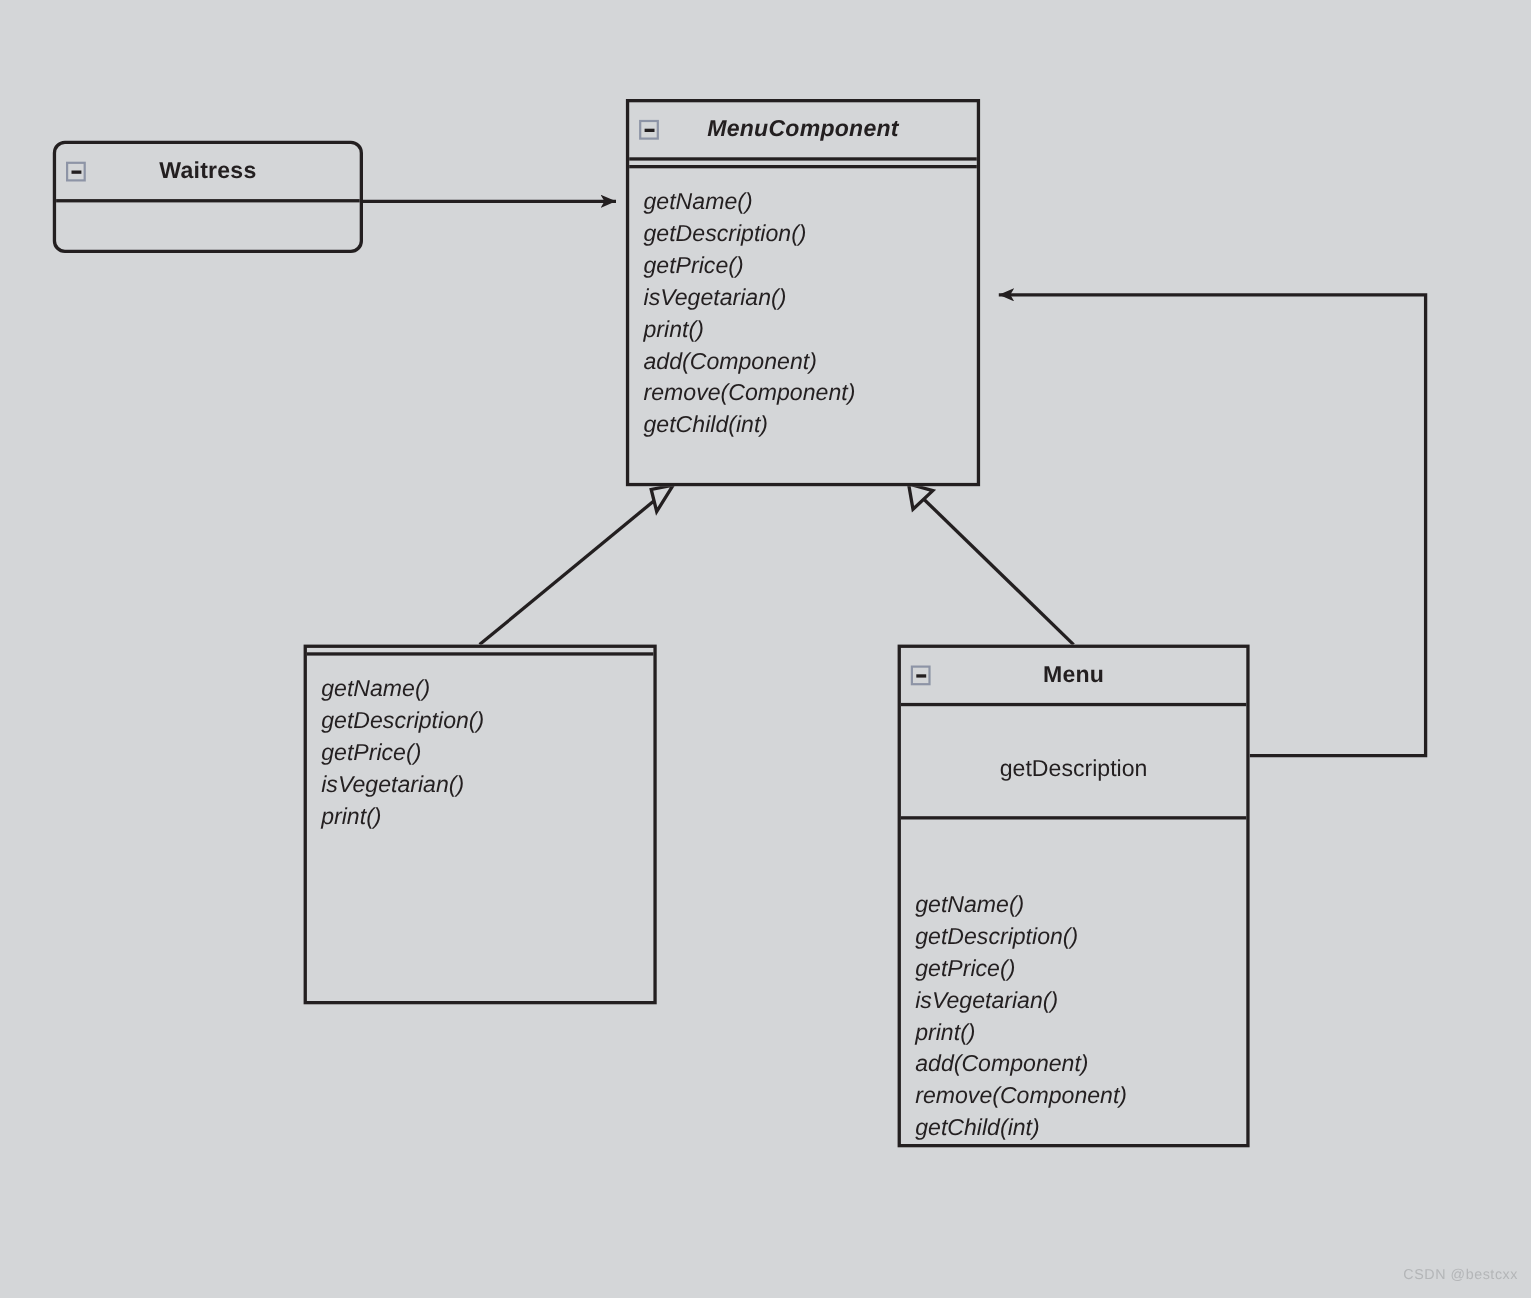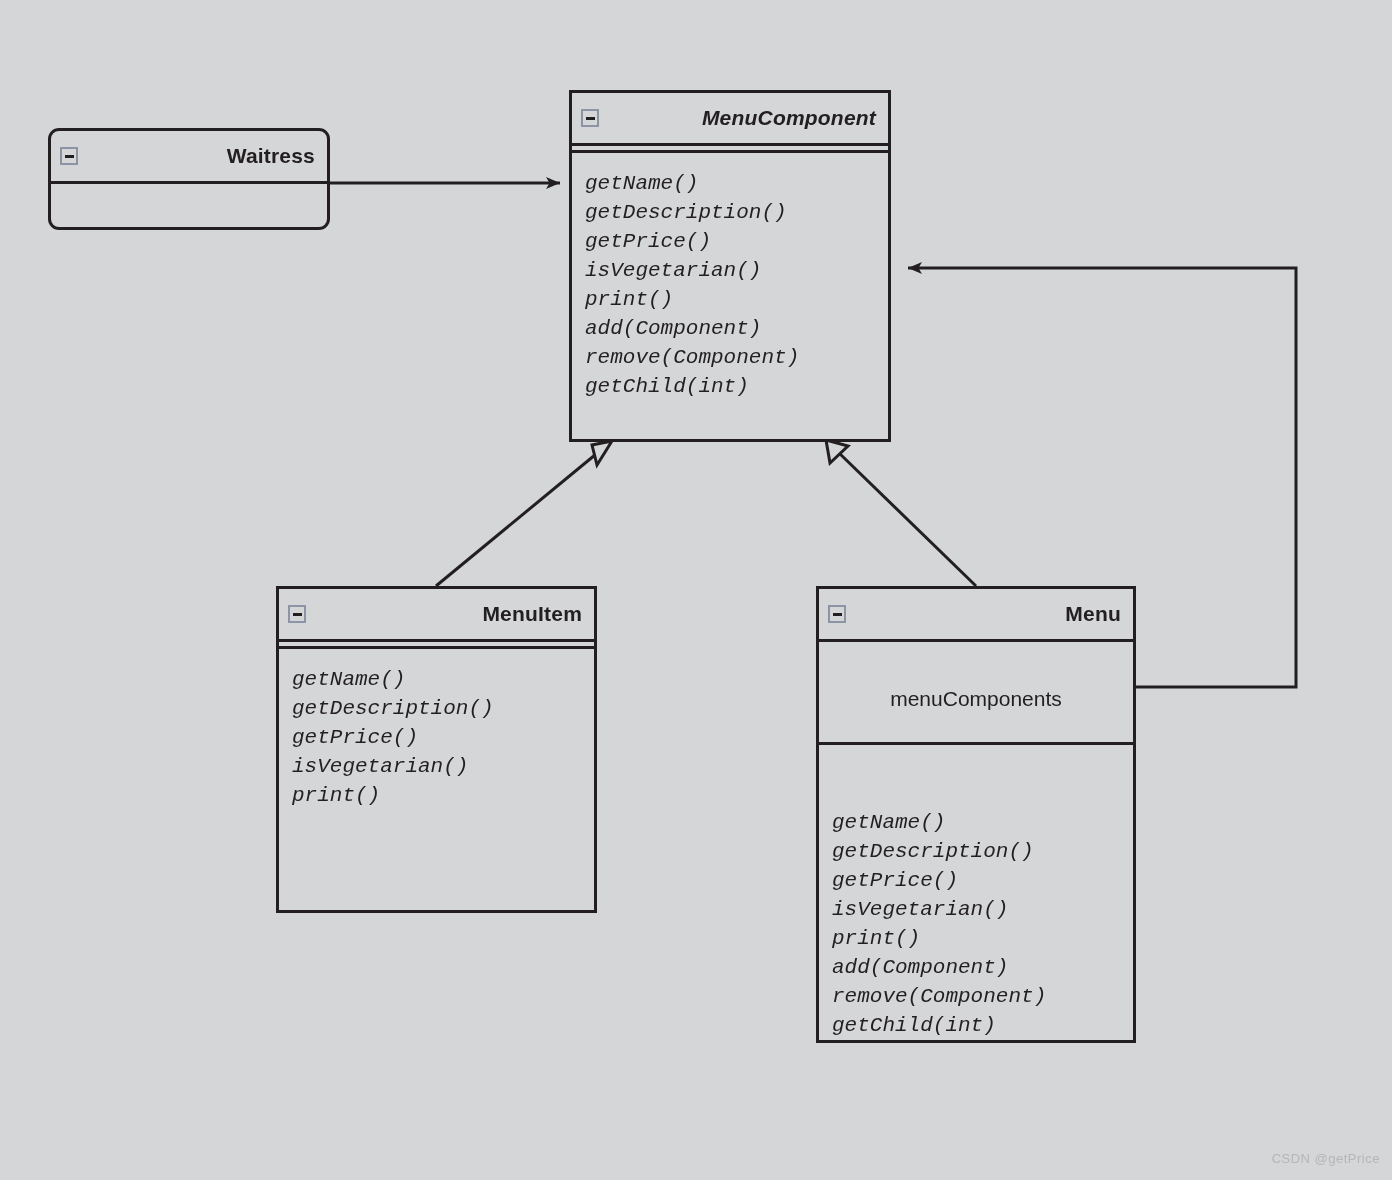--- a/index.html
+++ b/index.html
@@ -39,21 +39,21 @@
     flex-direction: column;
   }
   .uml-header {
     position: relative;
     box-sizing: border-box;
     height: 53px;
     flex: 0 0 53px;
     border-bottom: 3px solid #231f20;
     display: flex;
     align-items: center;
-    justify-content: flex-end;
+    justify-content: center;
   }
   .collapse-icon {
     position: absolute;
     left: 9px;
     top: 50%;
     transform: translateY(-50%);
     width: 18px;
     height: 18px;
     box-sizing: border-box;
     border: 2px solid #8d94a6;
@@ -98,21 +98,20 @@
     font-size: 21px;
     color: #231f20;
     line-height: 29px;
     white-space: nowrap;
   }
   
   .uml-methods {
     flex: 1 1 auto;
     box-sizing: border-box;
     padding: 16px 0 0 13px;
-    font-family: Liberation Mono, monospace;
   }
   .method-line {
     font-size: 21px;
     font-style: italic;
     color: #231f20;
     line-height: 29px;
     white-space: nowrap;
   }
   
   .uml-body-empty {
@@ -181,49 +180,45 @@
       <div class="method-line">getPrice()</div>
       <div class="method-line">isVegetarian()</div>
       <div class="method-line">print()</div>
       <div class="method-line">add(Component)</div>
       <div class="method-line">remove(Component)</div>
       <div class="method-line">getChild(int)</div>
     </div>
   </div>
 
   <div class="uml-class" style="left:276px; top:586px; width:321px; height:327px;">
-    <div class="uml-header">
-      <span class="collapse-icon"></span>
-      <span class="uml-title">MenuItem</span>
-    </div>
     <div class="uml-attrs-empty"></div>
     <div class="uml-methods">
       <div class="method-line">getName()</div>
       <div class="method-line">getDescription()</div>
       <div class="method-line">getPrice()</div>
       <div class="method-line">isVegetarian()</div>
       <div class="method-line">print()</div>
     </div>
   </div>
 
   <div class="uml-class" style="left:816px; top:586px; width:320px; height:457px;gap:28px;">
     <div class="uml-header">
       <span class="collapse-icon"></span>
       <span class="uml-title">Menu</span>
     </div>
     <div class="uml-attrs" style="height:98px;">
-      <div class="attr-line">menuComponents</div>
+      <div class="attr-line">getDescription</div>
     </div>
     <div class="uml-methods" style="padding-top:35px;">
       <div class="method-line">getName()</div>
       <div class="method-line">getDescription()</div>
       <div class="method-line">getPrice()</div>
       <div class="method-line">isVegetarian()</div>
       <div class="method-line">print()</div>
       <div class="method-line">add(Component)</div>
       <div class="method-line">remove(Component)</div>
       <div class="method-line">getChild(int)</div>
     </div>
   </div>
 
-  <div id="watermark">CSDN @getPrice</div>
+  <div id="watermark">CSDN @bestcxx</div>
 
 </div>
 
 </body></html>

